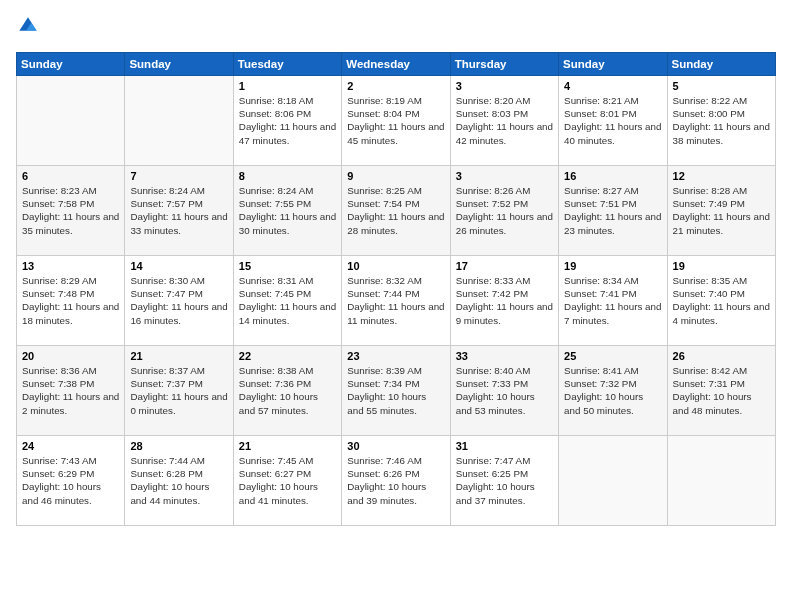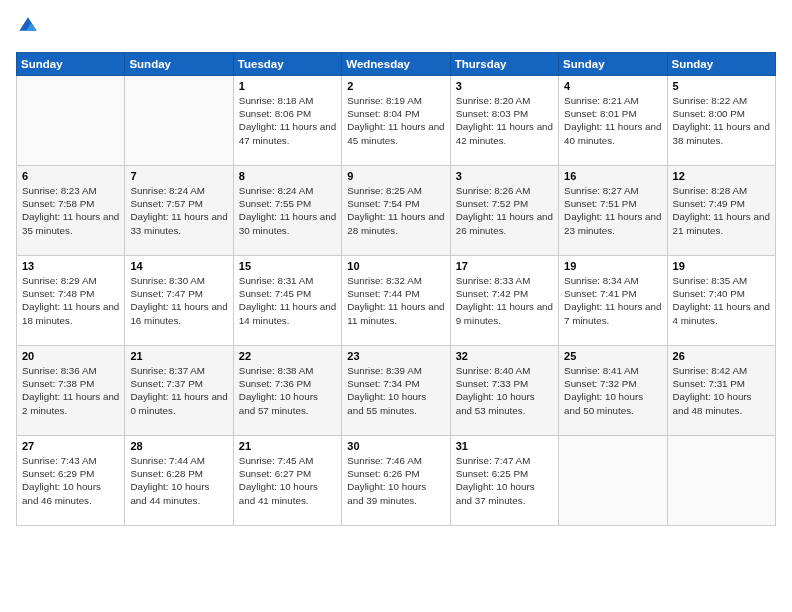--- a/index.html
+++ b/index.html
@@ -229,35 +229,35 @@
           </td>
           <td>
             <span class="day-num">22</span>
             <div class="day-info">Sunrise: 8:38 AM<br>Sunset: 7:36 PM<br>Daylight: 10 hours and 57 minutes.</div>
           </td>
           <td>
             <span class="day-num">23</span>
             <div class="day-info">Sunrise: 8:39 AM<br>Sunset: 7:34 PM<br>Daylight: 10 hours and 55 minutes.</div>
           </td>
           <td>
-            <span class="day-num">32</span>
+            <span class="day-num">33</span>
             <div class="day-info">Sunrise: 8:40 AM<br>Sunset: 7:33 PM<br>Daylight: 10 hours and 53 minutes.</div>
           </td>
           <td>
             <span class="day-num">25</span>
             <div class="day-info">Sunrise: 8:41 AM<br>Sunset: 7:32 PM<br>Daylight: 10 hours and 50 minutes.</div>
           </td>
           <td>
             <span class="day-num">26</span>
             <div class="day-info">Sunrise: 8:42 AM<br>Sunset: 7:31 PM<br>Daylight: 10 hours and 48 minutes.</div>
           </td>
         </tr>
         <tr>
           <td>
-            <span class="day-num">27</span>
+            <span class="day-num">24</span>
             <div class="day-info">Sunrise: 7:43 AM<br>Sunset: 6:29 PM<br>Daylight: 10 hours and 46 minutes.</div>
           </td>
           <td>
             <span class="day-num">28</span>
             <div class="day-info">Sunrise: 7:44 AM<br>Sunset: 6:28 PM<br>Daylight: 10 hours and 44 minutes.</div>
           </td>
           <td>
             <span class="day-num">21</span>
             <div class="day-info">Sunrise: 7:45 AM<br>Sunset: 6:27 PM<br>Daylight: 10 hours and 41 minutes.</div>
           </td>

